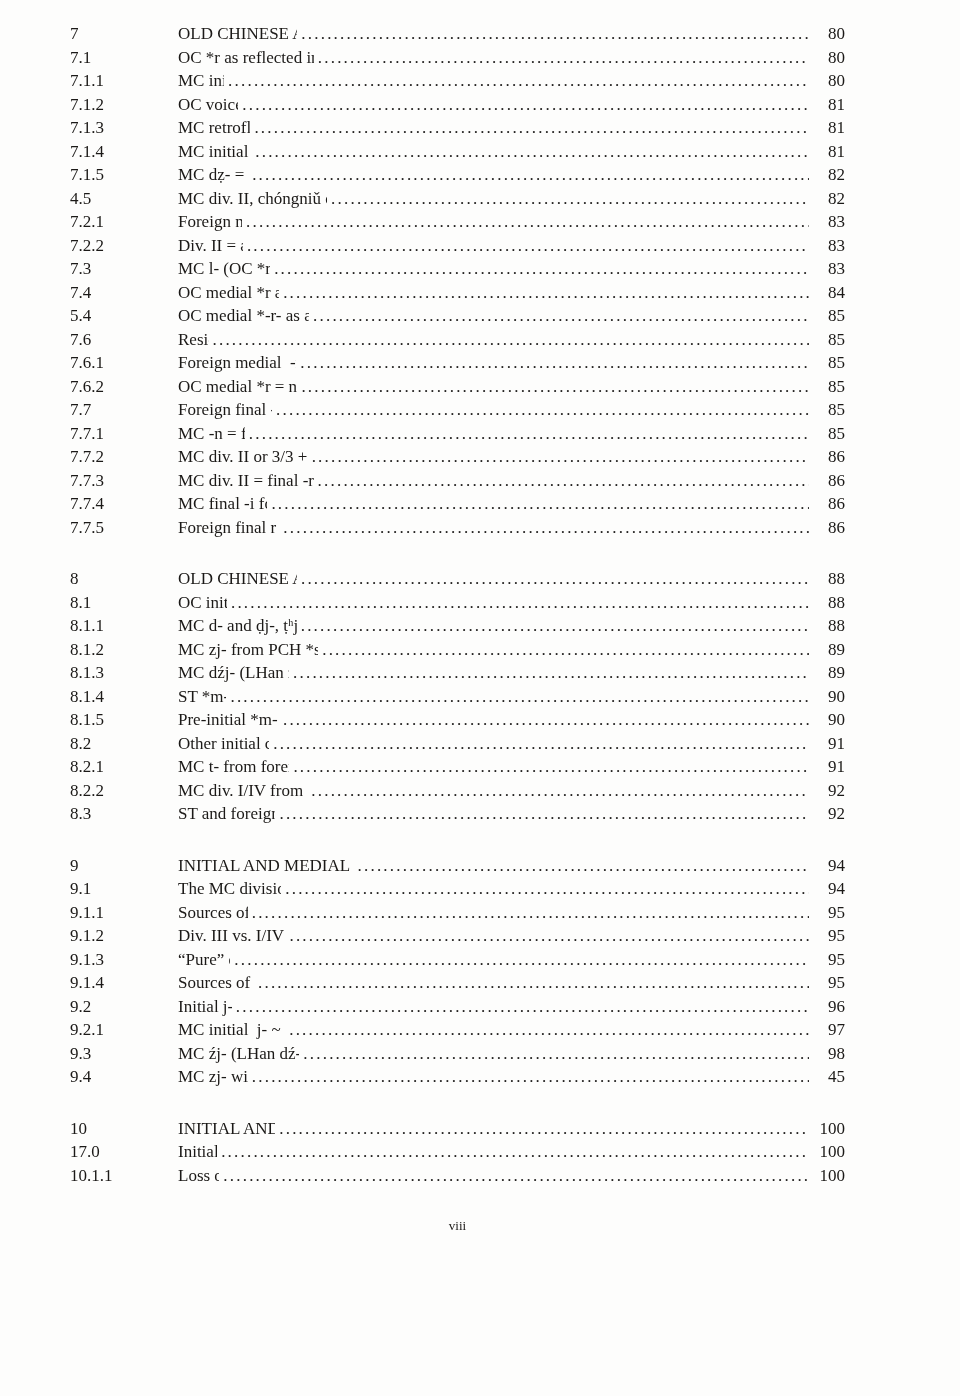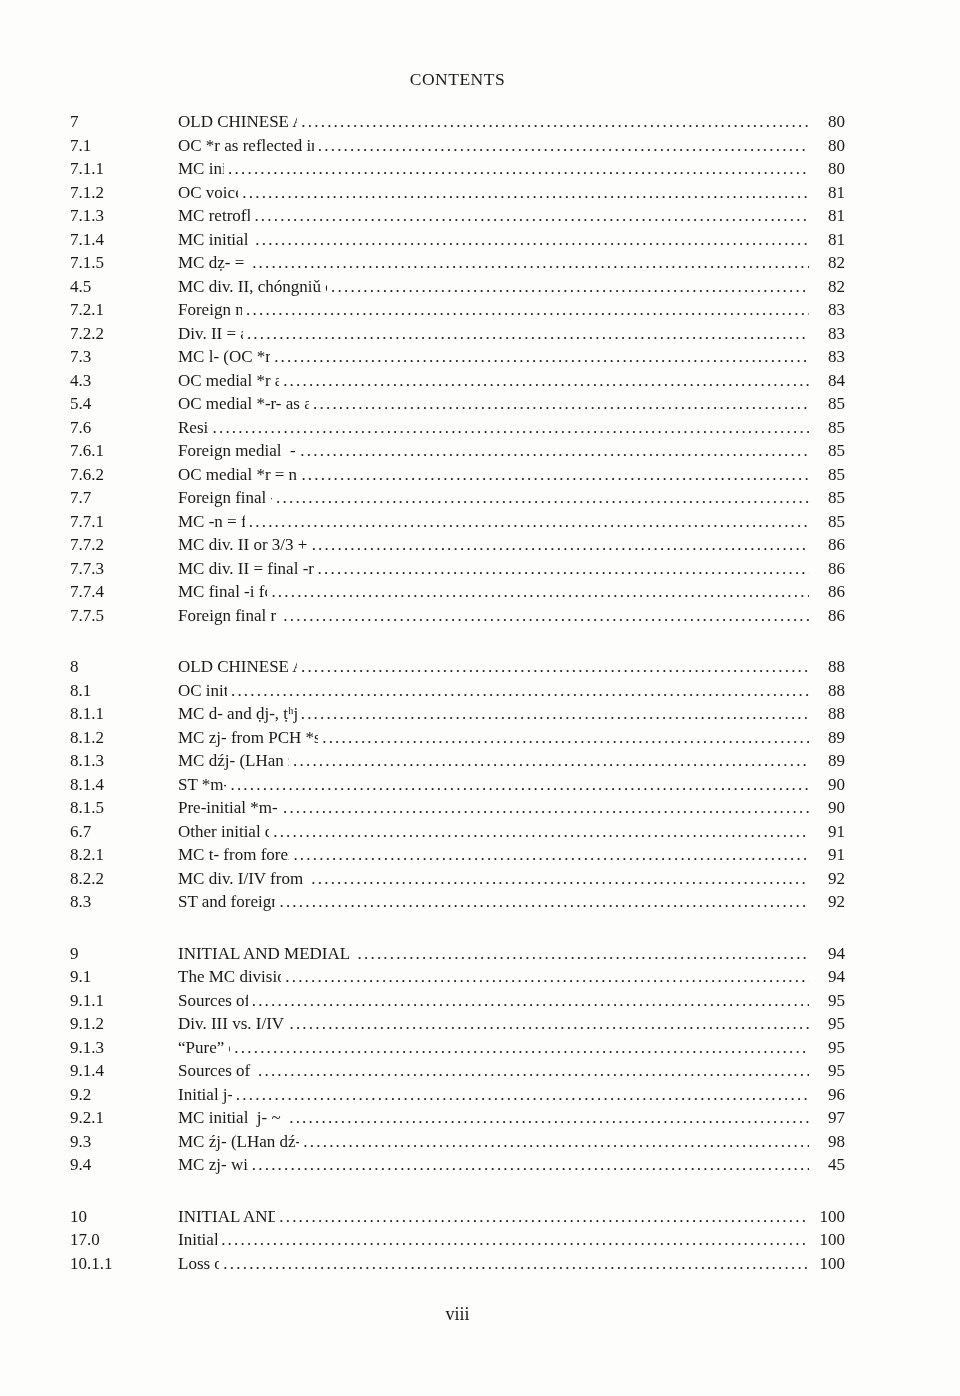--- a/index.html
+++ b/index.html
@@ -63,29 +63,28 @@
   .pg {
     flex: 0 0 auto;
     min-width: 34px;
     text-align: right;
     padding-left: 2px;
     white-space: nowrap;
   }
   .footer {
     margin-top: 29px;
     text-align: center;
-    font-size: 18px;
+    font-size: 13px;
     line-height: 20px;
   }
 </style>
 </head>
 <body>
 
 <div class="page">
-  <h1 class="page-title">CONTENTS</h1>
 
   <main class="toc-list">
       <div class="section">
   <div class="row">
     <span class="num">7</span>
     <span class="title">OLD CHINESE AND FOREIGN  *r</span>
     <span class="leader"></span>
     <span class="pg">80</span>
   </div>
 
@@ -153,21 +152,21 @@
   </div>
 
   <div class="row">
     <span class="num">7.3</span>
     <span class="title">MC l- (OC *r-) =  foreign l</span>
     <span class="leader"></span>
     <span class="pg">83</span>
   </div>
 
   <div class="row">
-    <span class="num">4.3</span>
+    <span class="num">7.4</span>
     <span class="title">OC medial *r and TB prefixes</span>
     <span class="leader"></span>
     <span class="pg">84</span>
   </div>
 
   <div class="row">
     <span class="num">5.4</span>
     <span class="title">OC medial *-r- as a morpheme: causative</span>
     <span class="leader"></span>
     <span class="pg">85</span>
@@ -280,21 +279,21 @@
   </div>
 
   <div class="row">
     <span class="num">8.1.5</span>
     <span class="title">Pre-initial *m- in GSR 413 至</span>
     <span class="leader"></span>
     <span class="pg">90</span>
   </div>
 
   <div class="row">
-    <span class="num">6.7</span>
+    <span class="num">8.2</span>
     <span class="title">Other initial clusters with l</span>
     <span class="leader"></span>
     <span class="pg">91</span>
   </div>
 
   <div class="row">
     <span class="num">8.2.1</span>
     <span class="title">MC t- from foreign clusters with l</span>
     <span class="leader"></span>
     <span class="pg">91</span>

